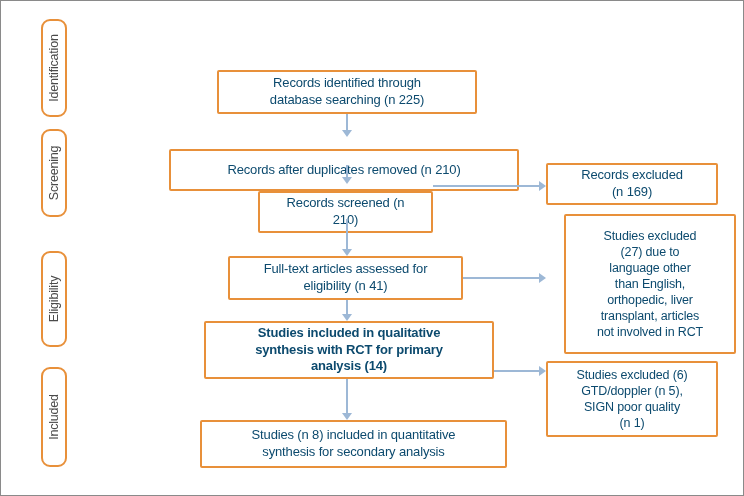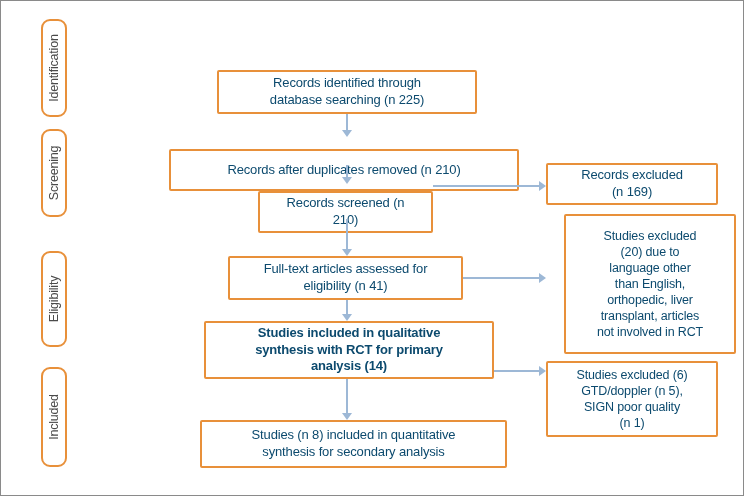--- a/index.html
+++ b/index.html
@@ -150,21 +150,21 @@
       <span>eligibility (n 41)</span>
     </span>
   </div>
 
   <div class="conn-h" style="left:462px; top:276px; width:78px;"></div>
   <div class="arrow-right" style="left:538px; top:272px;"></div>
 
   <div class="fbox" style="left:545px; top:213px; width:172px; height:140px; font-size:12.5px;margin-left:18px;">
     <span>
       <span>Studies excluded</span>
-      <span>(20) due to</span>
+      <span>(27) due to</span>
       <span>language other</span>
       <span>than English,</span>
       <span>orthopedic, liver</span>
       <span>transplant, articles</span>
       <span>not involved in RCT</span>
     </span>
   </div>
 
   <div class="conn-v" style="left:345px; top:299px; height:16px;"></div>
   <div class="arrow-down" style="left:341px; top:313px;"></div>

